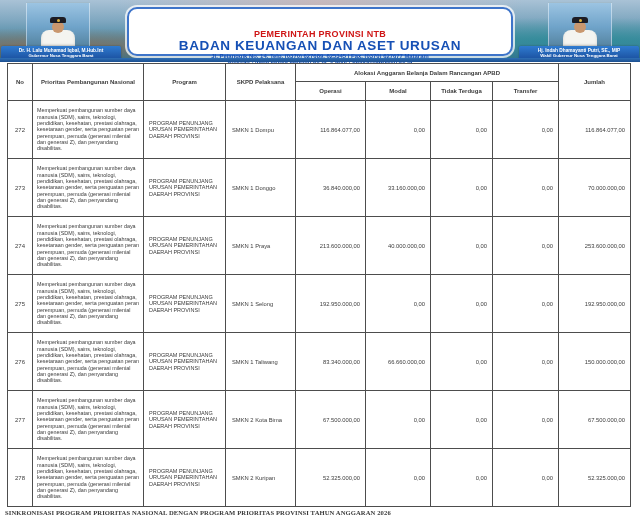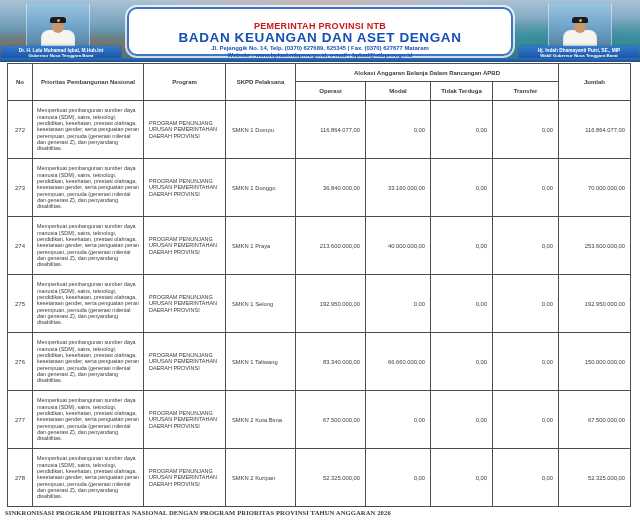--- a/index.html
+++ b/index.html
@@ -65,21 +65,21 @@
   .ribbon-name  { font-size:4.8px; font-weight:bold; line-height:5.4px; }
   .ribbon-title { font-size:4.4px; font-weight:bold; line-height:5px; }
 
   .banner {
     position:absolute; left:127px; top:7px; width:386px; height:49px;
     background:#ffffff;
     border:2px solid #3e74c9;
     border-radius:10px;
     box-shadow:0 0 0 2px rgba(255,255,255,.75);
     text-align:center;
-    padding-top:12px;
+    padding-top:20px;
   }
   .banner-line1 { color:#cf1616; font-size:9px;  font-weight:bold; letter-spacing:.3px; line-height:10px; }
   .banner-line2 { color:#1650b5; font-size:13.5px; font-weight:bold; letter-spacing:.6px; line-height:14px; }
   .banner-line3 { color:#1650b5; font-size:5.9px; font-weight:bold; line-height:7px; }
   .banner-line4 { color:#1650b5; font-size:5.9px; font-weight:bold; line-height:7px; }
 
   
   table.budget {
     position:absolute; top:63px; left:7px;
     width:623px;
@@ -139,21 +139,21 @@
     <div class="ribbon-name">Dr. H. Lalu Muhamad Iqbal, M.Hub.Int</div>
     <div class="ribbon-title">Gubernur Nusa Tenggara Barat</div>
   </div>
   <div class="official-ribbon right">
     <div class="ribbon-name">Hj. Indah Dhamayanti Putri, SE., MIP</div>
     <div class="ribbon-title">Wakil Gubernur Nusa Tenggara Barat</div>
   </div>
 
   <div class="banner">
     <div class="banner-line1">PEMERINTAH PROVINSI NTB</div>
-    <div class="banner-line2">BADAN KEUANGAN DAN ASET DENGAN</div>
+    <div class="banner-line2">BADAN KEUANGAN DAN ASET URUSAN</div>
     <div class="banner-line3">Jl. Pejanggik No. 14, Telp. (0370) 627689, 625345 | Fax. (0370) 627677 Mataram</div>
     <div class="banner-line4">Website : www.bpkad.ntbprov.go.id, e-mail : bpkad@ntbprov.go.id</div>
   </div>
 
   <div class="header-bottom-band"></div>
 </div>
 
 <table class="budget">
   <colgroup>
     <col style="width:25px">

